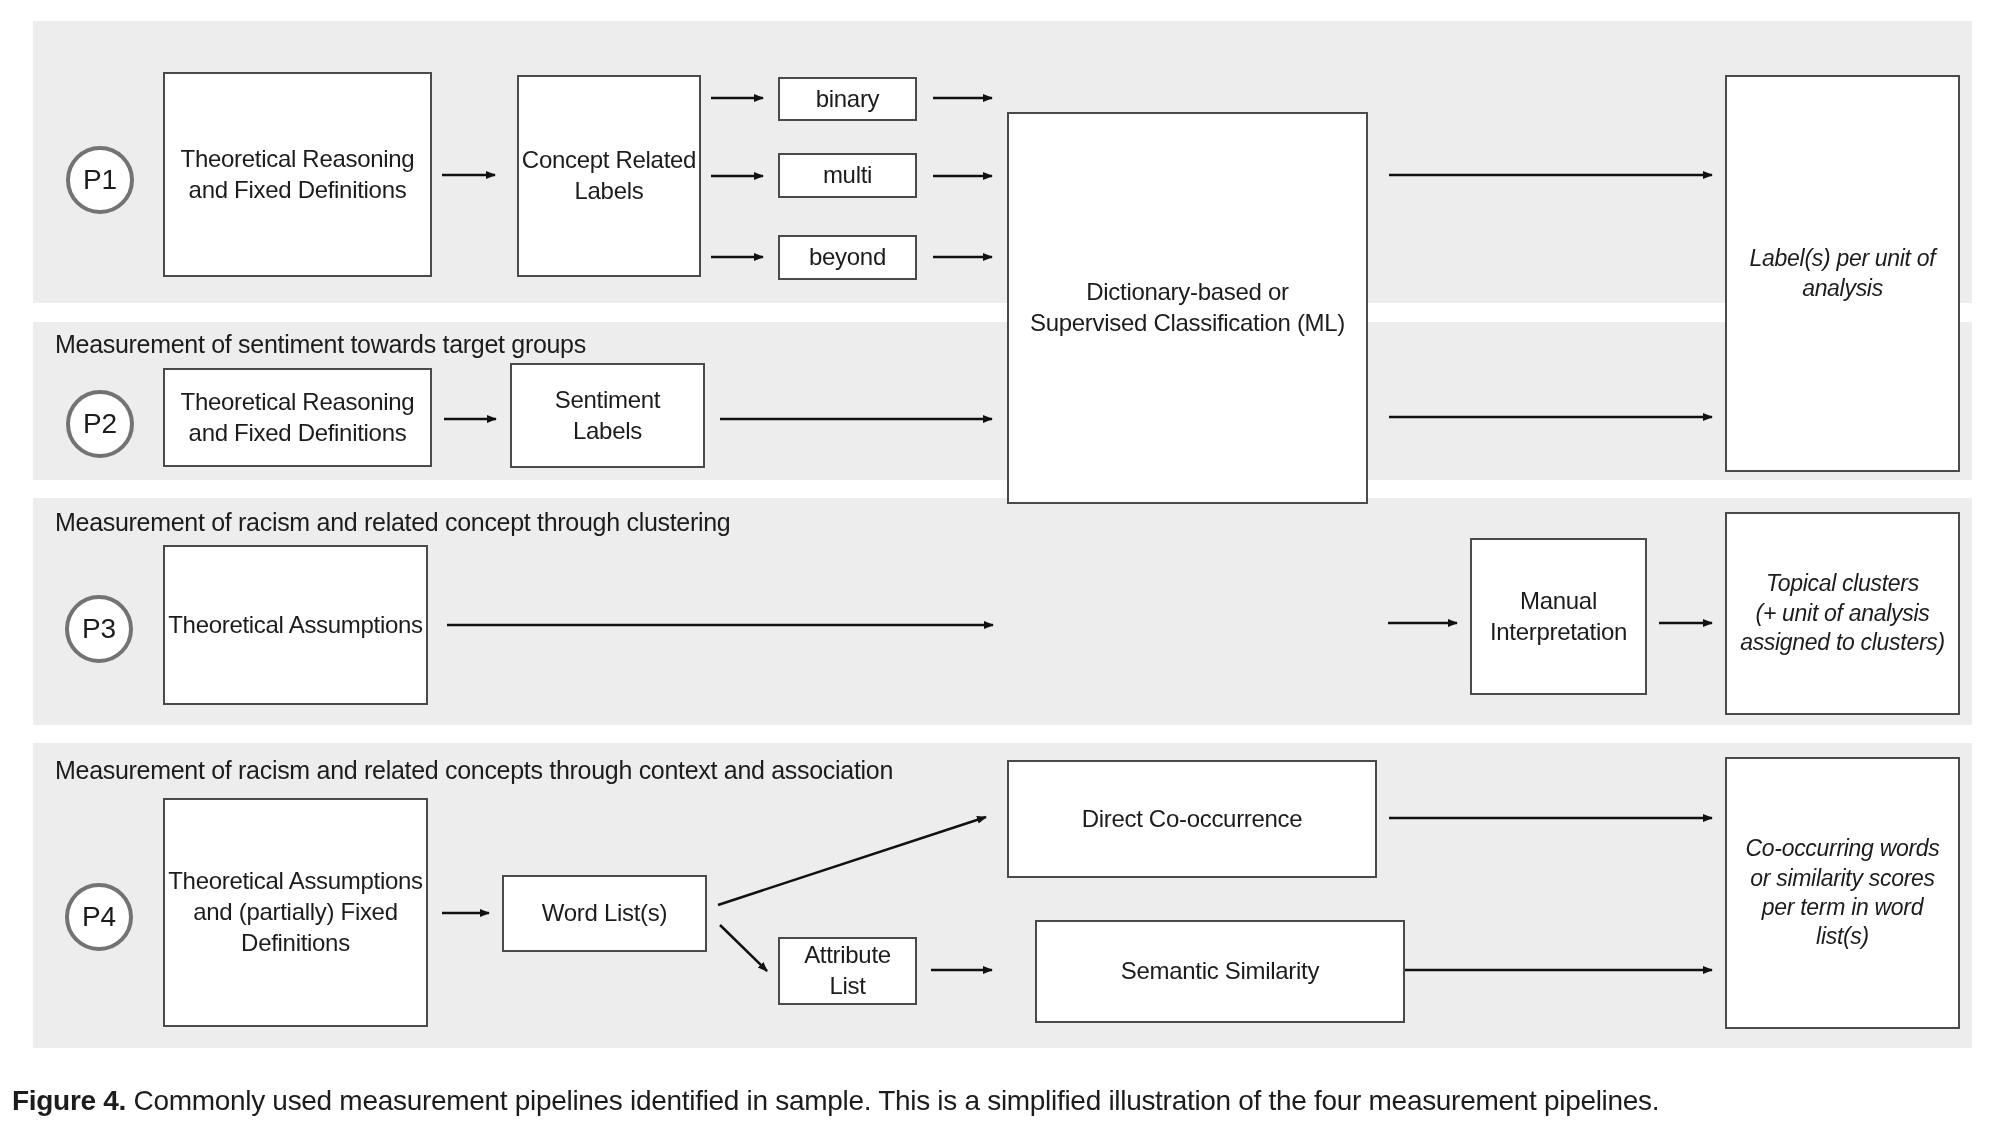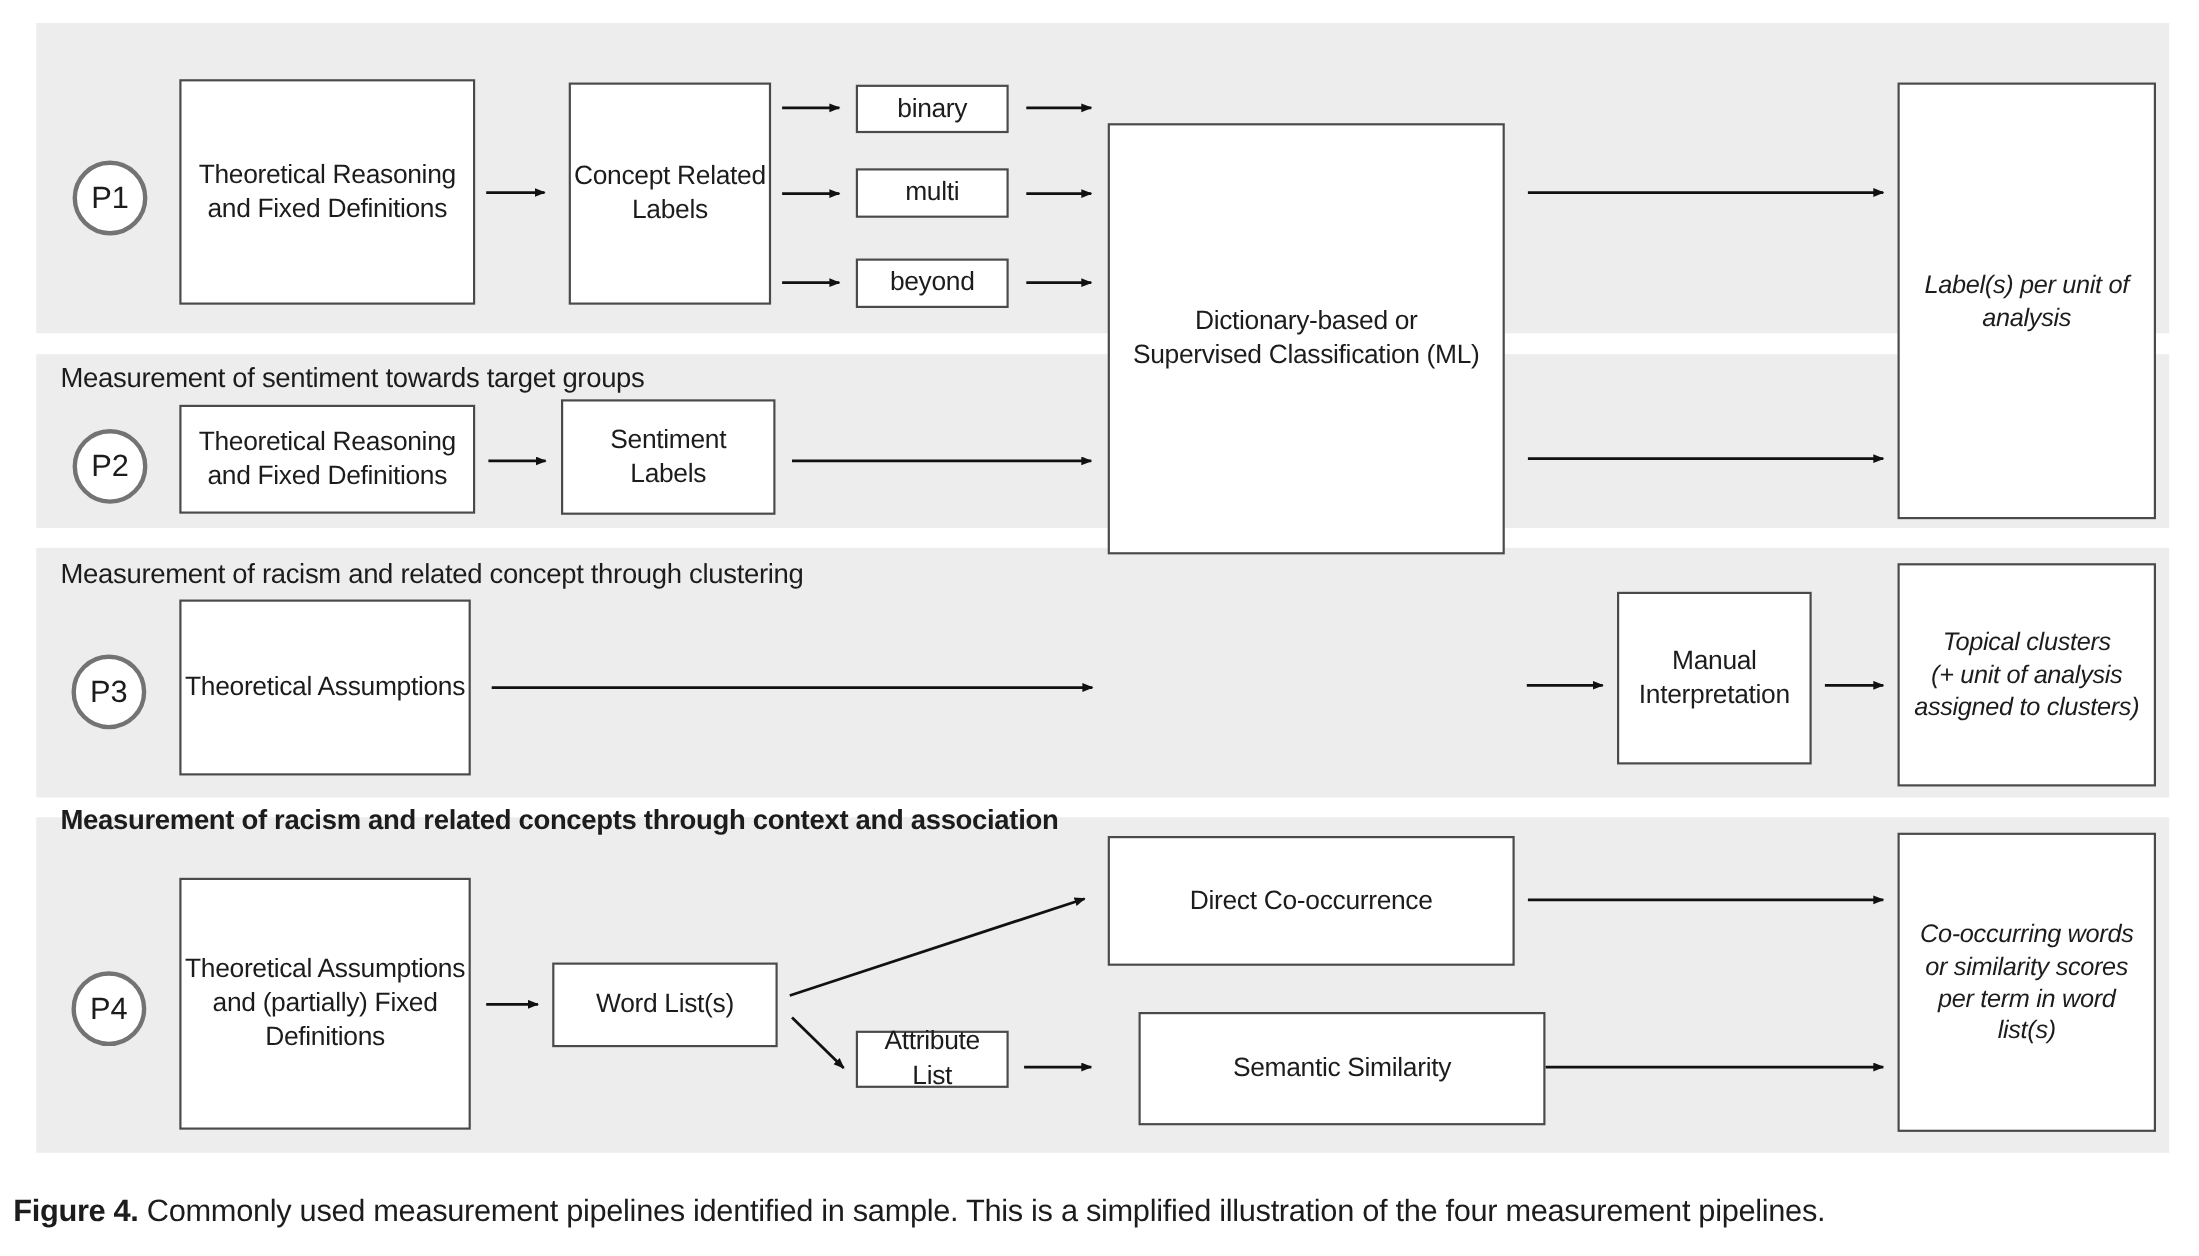--- a/index.html
+++ b/index.html
@@ -7,21 +7,21 @@
   }
   html,body{margin:0;padding:0;background:var(--page-bg);}
   body{font-family:"Liberation Sans", sans-serif;color:var(--text);}
   #canvas{position:relative;width:1999px;height:1142px;background:var(--page-bg);overflow:hidden;}
   .band{position:absolute;left:33px;width:1939px;background:var(--band-bg);z-index:0;}
   #band-p1{top:21px;height:282px;}
   #band-p2{top:322px;height:158px;}
   #band-p3{top:498px;height:227px;}
   #band-p4{top:743px;height:305px;}
   .band-title{position:absolute;left:55px;font-size:25px;letter-spacing:-0.3px;z-index:2;white-space:nowrap;}
-  #title-p1{top:30px;} #title-p2{top:330px;} #title-p3{top:508px;} #title-p4{top:732px;font-weight:bold;}
+  #title-p1{top:30px;} #title-p2{top:330px;} #title-p3{top:508px;} #title-p4{top:756px;}
   .badge{position:absolute;width:60px;height:60px;border:4px solid #737373;border-radius:50%;
     background:#fff;display:flex;align-items:center;justify-content:center;font-size:28px;z-index:2;}
   #badge-p1{left:66px;top:146px;} #badge-p2{left:66px;top:390px;}
   #badge-p3{left:65px;top:595px;} #badge-p4{left:65px;top:883px;}
   .node{position:absolute;background:#fff;border:2px solid var(--box-border);box-sizing:border-box;
     display:flex;align-items:center;justify-content:center;text-align:center;
     font-size:24px;letter-spacing:-0.3px;line-height:1.28;white-space:pre-line;z-index:2;}
   .node.compact{font-size:23px;font-style:italic;}
   #n-p1-theory{left:163px;top:72px;width:269px;height:205px;}
   #n-p1-labels{left:517px;top:75px;width:184px;height:202px;}
@@ -31,21 +31,21 @@
   #n-classifier{left:1007px;top:73px;width:361px;height:392px;margin-top:39px;}
   #n-label-output{left:1725px;top:75px;width:235px;height:397px;}
   #n-p2-theory{left:163px;top:368px;width:269px;height:99px;}
   #n-sentiment{left:510px;top:363px;width:195px;height:105px;}
   #n-p3-theory{left:163px;top:545px;width:265px;height:160px;}
   #n-topic-modeling{left:1006px;top:538px;width:362px;height:157px;}
   #n-manual-interp{left:1470px;top:538px;width:177px;height:157px;}
   #n-topical-clusters{left:1725px;top:512px;width:235px;height:203px;}
   #n-p4-theory{left:163px;top:798px;width:265px;height:229px;}
   #n-word-lists{left:502px;top:875px;width:205px;height:77px;}
-  #n-attribute-list{left:778px;top:937px;width:139px;height:52px;}
+  #n-attribute-list{left:778px;top:937px;width:139px;height:68px;}
   #n-direct-cooc{left:1007px;top:760px;width:370px;height:118px;}
   #n-semantic-sim{left:1007px;top:920px;width:370px;height:103px;margin-left:28px;}
   #n-cooc-output{left:1725px;top:757px;width:235px;height:272px;}
   #arrows{position:absolute;left:0;top:0;z-index:1;}
   #caption{position:absolute;left:12px;top:1085px;width:1960px;font-size:28px;letter-spacing:-0.3px;}
   #caption .cap-label{font-weight:bold;}
 </style>
 </head>
 <body>
 

